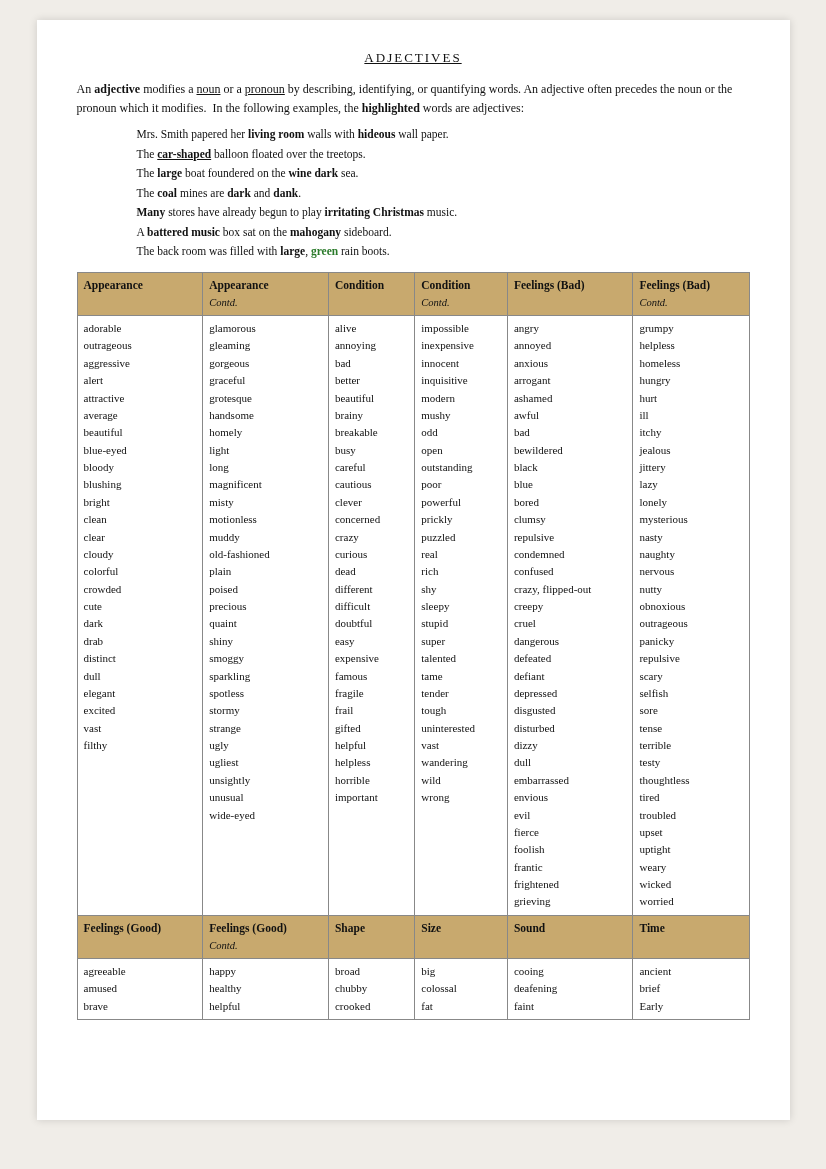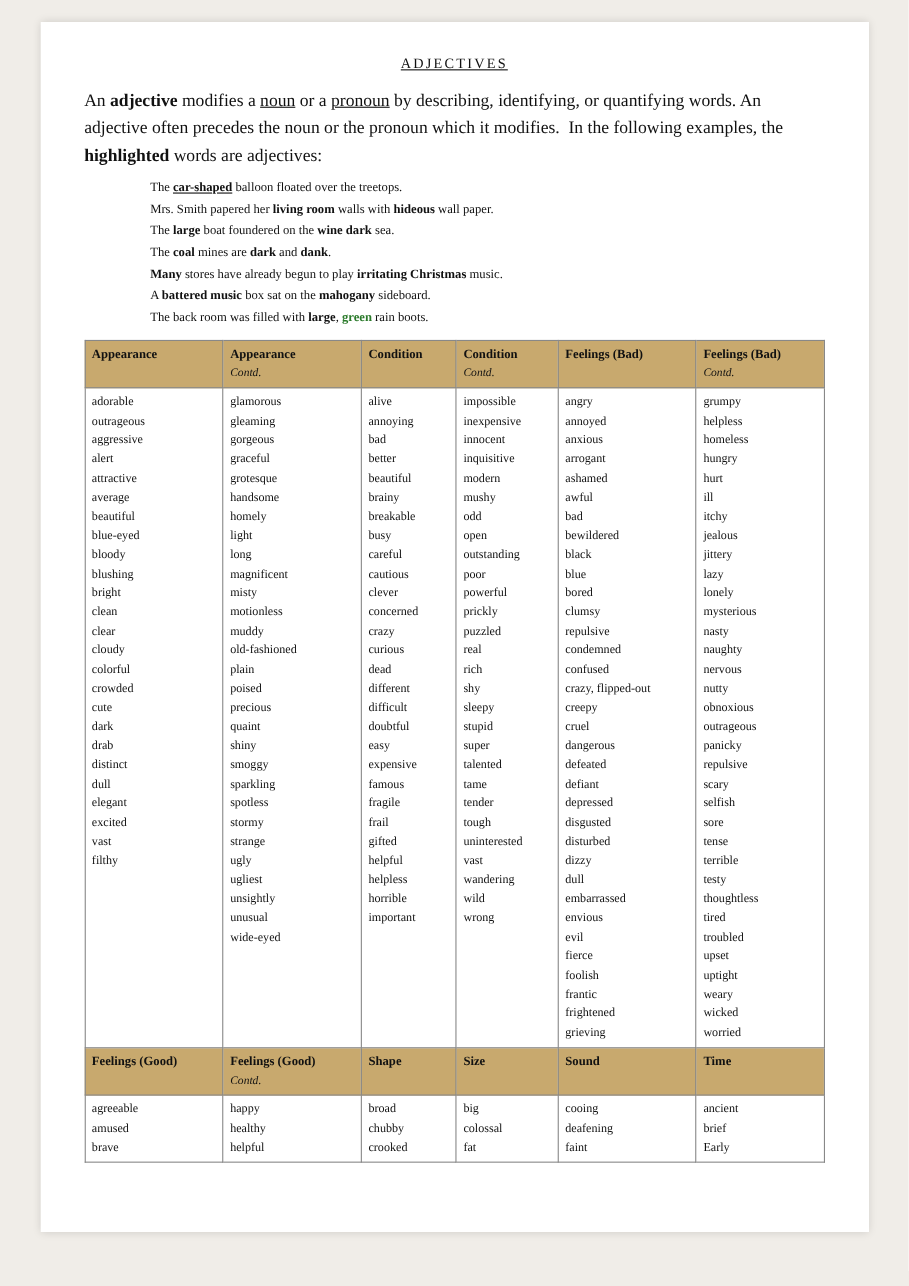--- a/index.html
+++ b/index.html
@@ -23,21 +23,21 @@
     }
     .page-title {
       text-align: center;
       font-size: 13px;
       font-weight: normal;
       letter-spacing: 2px;
       margin-bottom: 14px;
       text-decoration: underline;
     }
     .intro {
-      font-size: 16px;
+      font-size: 12px;
       line-height: 1.55;
       margin-bottom: 8px;
     }
     .intro b { font-weight: bold; }
     .intro u { text-decoration: underline; }
     .examples {
       margin-left: 60px;
       font-size: 11.5px;
       line-height: 1.7;
     }
@@ -85,22 +85,22 @@
 <div class="page">
   <h1 class="page-title">ADJECTIVES</h1>
 
   <div class="intro">
     An <b>adjective</b> modifies a <u>noun</u> or a <u>pronoun</u> by describing, identifying, or quantifying words. An adjective
     often precedes the noun or the pronoun which it modifies.&nbsp; In the following examples, the <b>highlighted</b> words
     are adjectives:
   </div>
 
   <div class="examples">
+    <div>Mrs. Smith papered her <span class="bold">living room</span> walls with <span class="bold">hideous</span> wall paper.</div>
     <div>The <span class="bold underline">car-shaped</span> balloon floated over the treetops.</div>
-    <div>Mrs. Smith papered her <span class="bold">living room</span> walls with <span class="bold">hideous</span> wall paper.</div>
     <div>The <span class="bold">large</span> boat foundered on the <span class="bold">wine dark</span> sea.</div>
     <div>The <span class="bold">coal</span> mines are <span class="bold">dark</span> and <span class="bold">dank</span>.</div>
     <div><span class="bold">Many</span> stores have already begun to play <span class="bold">irritating Christmas</span> music.</div>
     <div>A <span class="bold">battered music</span> box sat on the <span class="bold">mahogany</span> sideboard.</div>
     <div>The back room was filled with <span class="bold">large</span>, <span class="bold" style="color:#2a7a2a;">green</span> rain boots.</div>
   </div>
 
   <table class="adj-table">
     <thead>
       <tr id="main-header-row">

